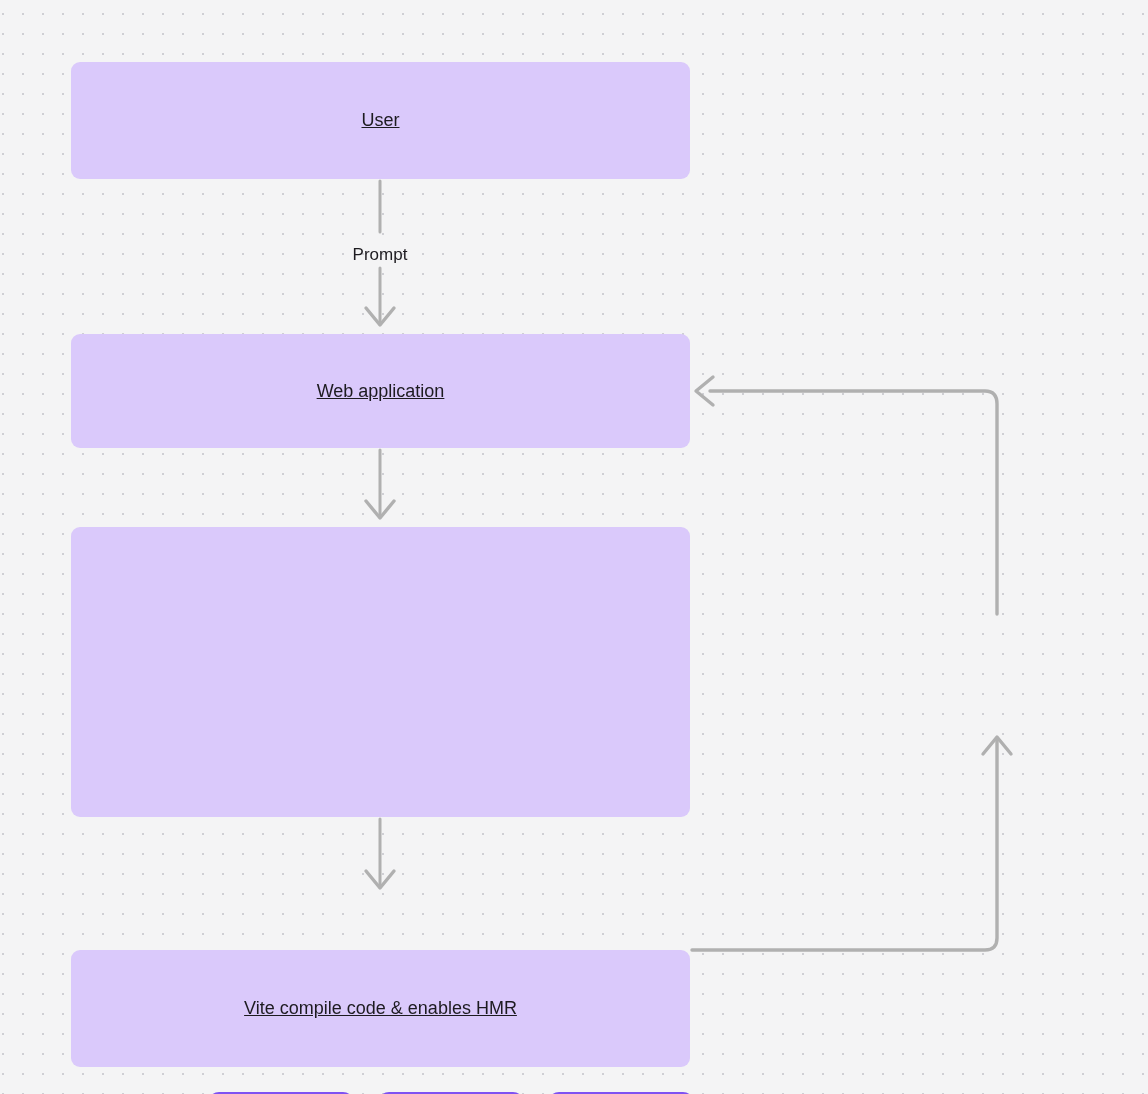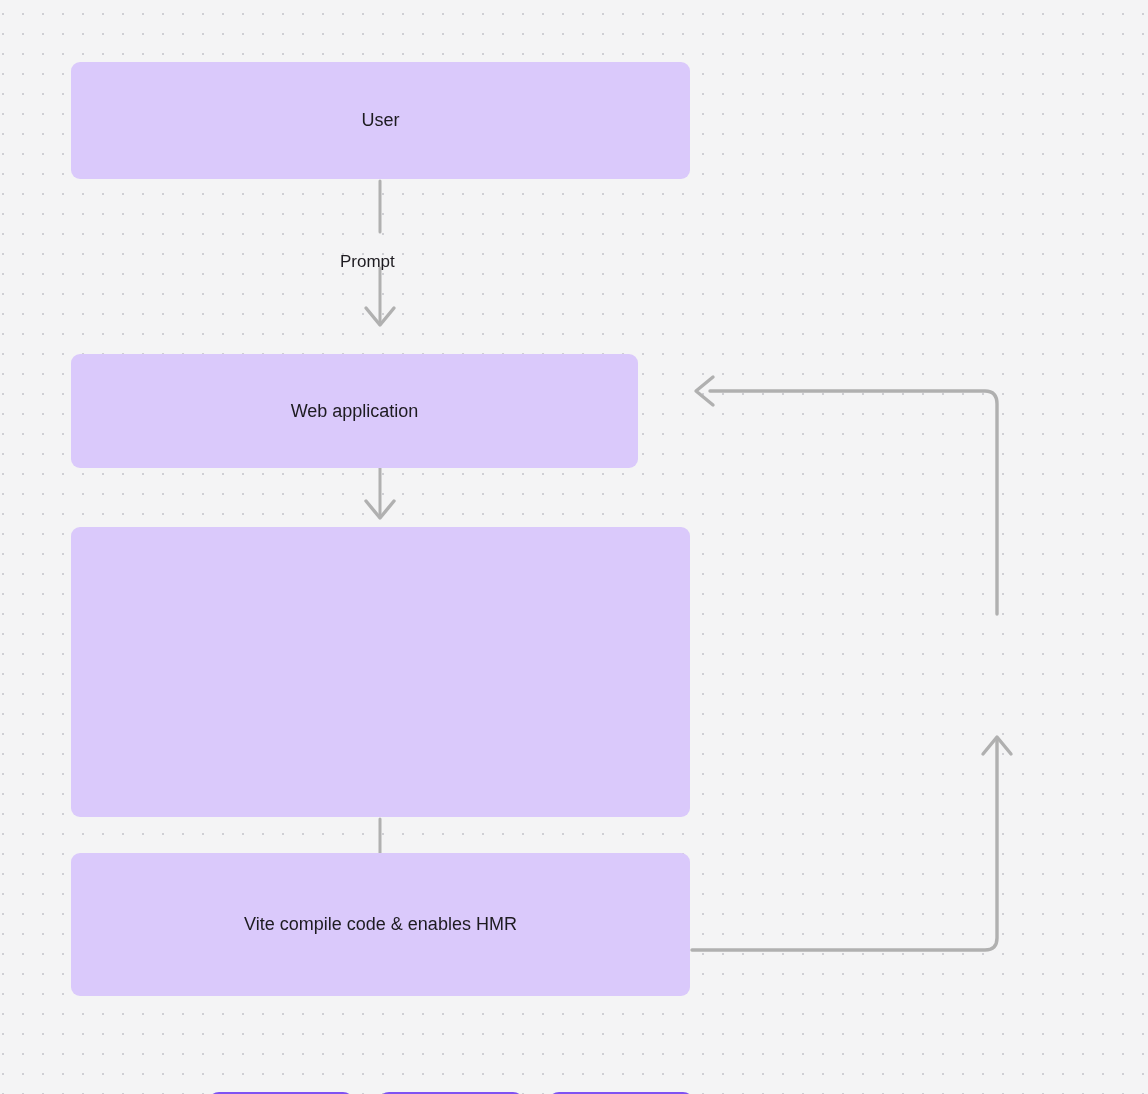--- a/index.html
+++ b/index.html
@@ -29,67 +29,67 @@
     height: 1094px;
     pointer-events: none;
   }
   .node {
     position: absolute;
     box-sizing: border-box;
     display: flex;
     align-items: center;
     justify-content: center;
     text-align: right;
+    text-decoration: underline;
   }
   .node-lavender {
     background: #dac9fb;
     border-radius: 9px;
     color: #1d1b20;
     font-size: 18px;
     line-height: 1.35;
   }
   .node-violet {
     background: #7f52f2;
     border-radius: 11px;
     color: #ffffff;
     font-size: 18px;
     line-height: 1.6;
   }
   .group-node {
     align-items: flex-start;
     justify-content: flex-start;
   }
   #node-user        { left: 71px;  top: 62px;  width: 619px; height: 117px; }
-  #node-webapp      { left: 71px;  top: 334px; width: 567px; height: 114px; margin-top: 20px; }
+  #node-webapp      { left: 71px;  top: 334px; width: 619px; height: 114px; }
   #node-components  { left: 71px;  top: 527px; width: 619px; height: 290px; }
-  #node-vite        { left: 71px;  top: 853px; width: 619px; height: 143px; }
+  #node-vite        { left: 71px;  top: 950px; width: 619px; height: 117px; }
   #node-render      { left: 902px; top: 616px; width: 190px; height: 111px; }
 
   #node-html { left: 137px; top: 565px; width: 146px; height: 107px; }
   #node-css  { left: 307px; top: 565px; width: 146px; height: 107px; }
   #node-js   { left: 477px; top: 565px; width: 146px; height: 107px; }
 
   .sub-box {
     position: absolute;
     box-sizing: border-box;
     display: flex;
     align-items: center;
     justify-content: center;
     text-align: center;
     white-space: pre-line;
   }
   #label-prompt {
     position: absolute;
     left: 340px;
     top: 245px;
     width: 80px;
-    text-align: left;
+    text-align: center;
     font-size: 17px;
     color: #1d1b20;
-    margin-top: 7px;
   }
 </style>
 </head>
 <body>
 
 <div id="canvas">
 
   <svg id="edge-layer" viewBox="0 0 1148 1094" xmlns="http://www.w3.org/2000/svg">
     <defs>
       <marker id="arrow-down" viewBox="0 0 12 12" refX="6" refY="9" markerWidth="7" markerHeight="7" orient="auto-start-reverse">

